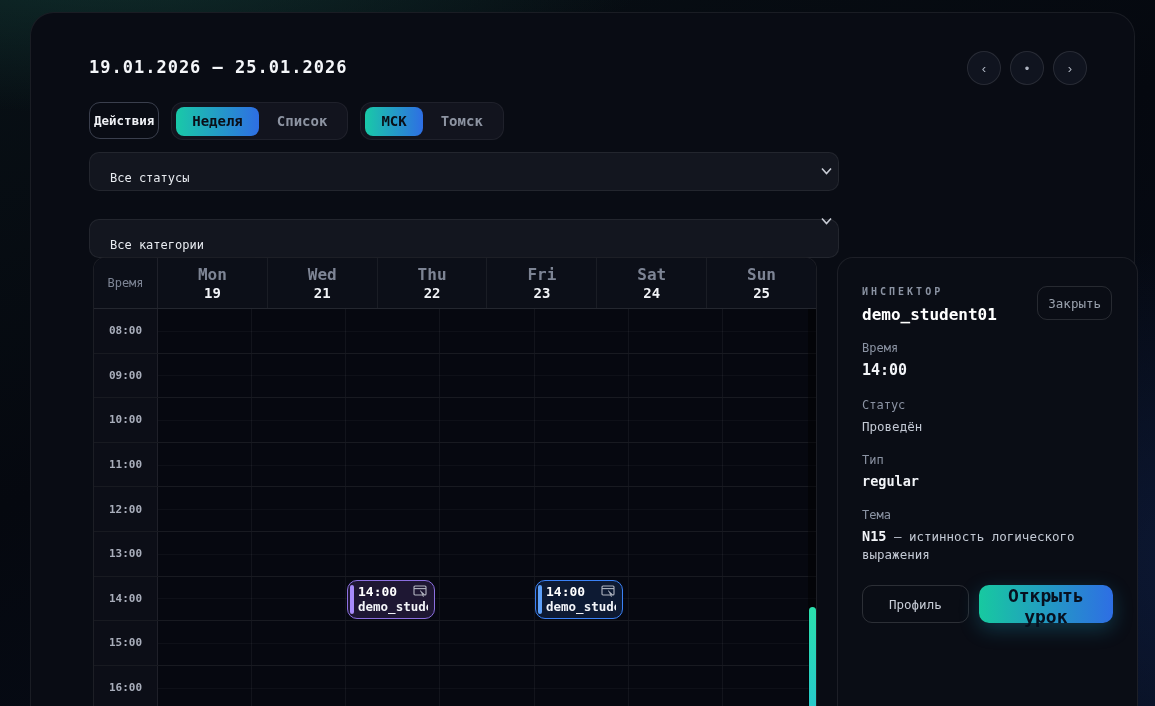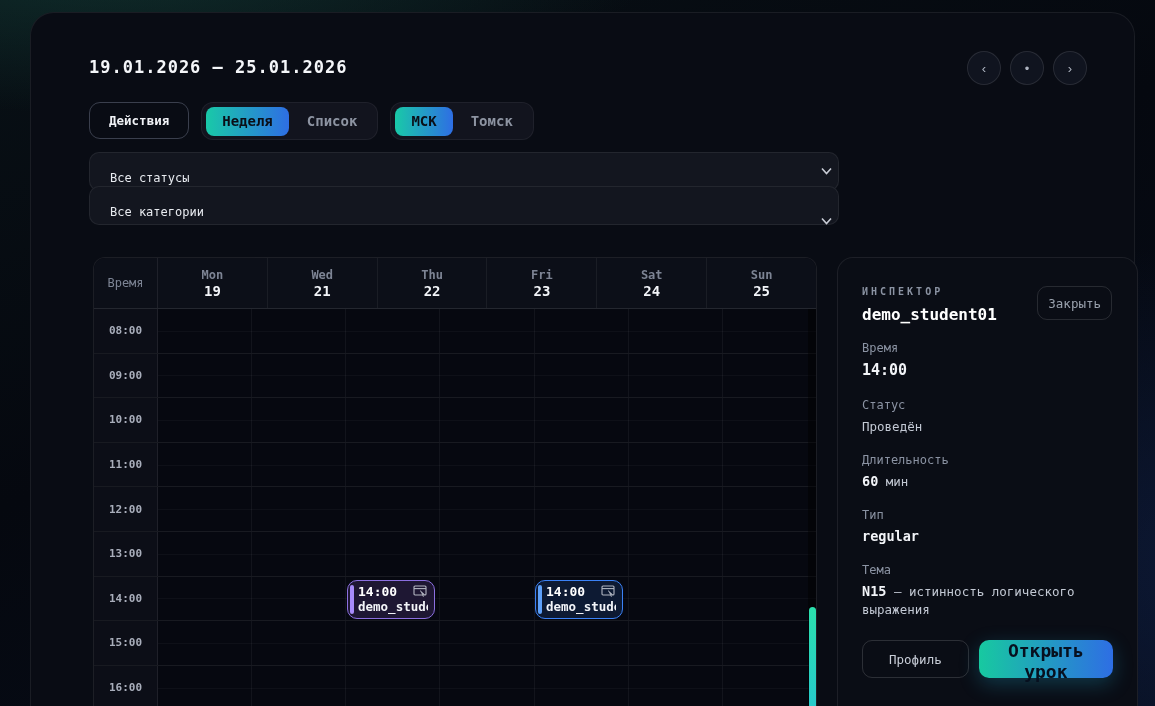--- a/index.html
+++ b/index.html
@@ -27,21 +27,21 @@
   .nav-group { position:absolute; right:47px; top:38px; display:flex; gap:9px; }
   .nav-btn {
     width:34px; height:34px; border-radius:50%;
     background:#10141f; border:1px solid rgba(255,255,255,.10);
     color:#aeb4c0; font-size:13px; display:flex; align-items:center; justify-content:center;
     cursor:pointer;
   }
   
   .toolbar { position:absolute; left:58px; top:89px; display:flex; gap:12px; }
   .btn-outline {
-    height:37px; padding:0 19px; border-radius:11px;
+    height:37px; padding:0 4px; border-radius:11px;
     background:transparent; border:1px solid #3a3f4d;
     color:#f0f2f6; font-weight:bold; font-size:12.5px;
     font-family:inherit; display:flex; align-items:center; cursor:pointer;
   }
   .segment {
     height:38px; background:#12141e; border:1px solid rgba(255,255,255,.06);
     border-radius:12px; display:flex; align-items:center; padding:4px; gap:2px;
   }
   .seg-btn {
     height:29px; padding:0 16px; border-radius:8px; border:none; background:transparent;
@@ -70,21 +70,21 @@
   .cal-header { display:flex; height:51px; background:#0c0f18; border-bottom:1px solid rgba(255,255,255,.10); }
   .cal-header .time-col-h {
     width:64px; display:flex; align-items:center; justify-content:center;
     color:#7d8494; font-size:12px; border-right:1px solid rgba(255,255,255,.08);
   }
   .day-h {
     flex:1; display:flex; flex-direction:column; align-items:center; justify-content:center;
     border-right:1px solid rgba(255,255,255,.06); gap:1px;
   }
   .day-h:last-child { border-right:none; }
-  .day-name { color:#7d8494; font-size:12px; font-weight:bold; }
+  .day-name { color:#7d8494; font-size:16px; font-weight:bold; }
   .day-num  { color:#f2f4f8; font-size:14px; font-weight:bold; }
   .cal-row { display:flex; height:44.6px; border-bottom:1px solid rgba(255,255,255,.075); position:relative; }
   .cal-row::after {
     content:""; position:absolute; left:64px; right:0; top:50%;
     border-top:1px solid rgba(255,255,255,.035);
   }
   .time-cell {
     width:64px; background:#0c0e17; border-right:1px solid rgba(255,255,255,.08);
     display:flex; align-items:center; justify-content:center;
     color:#a9aebb; font-size:11px; font-weight:bold; z-index:1;
@@ -170,21 +170,21 @@
     </div>
   </div>
 
   <div class="sel-wrap">
     <select class="filter-select" style="top:139px;">
       <option>Все статусы</option>
     </select>
     <svg class="sel-chevron" style="left:790px; top:154px;" width="11" height="8" viewBox="0 0 11 8">
       <polyline points="1,1.5 5.5,6.5 10,1.5" fill="none" stroke="currentColor" stroke-width="1.6"></polyline>
     </svg>
-    <select class="filter-select" style="top:173px;">
+    <select class="filter-select" style="top:206px;">
       <option>Все категории</option>
     </select>
     <svg class="sel-chevron" style="left:790px; top:204px;" width="11" height="8" viewBox="0 0 11 8">
       <polyline points="1,1.5 5.5,6.5 10,1.5" fill="none" stroke="currentColor" stroke-width="1.6"></polyline>
     </svg>
   </div>
 
   <div class="calendar">
     <div class="cal-header">
       <div class="time-col-h">Время</div>
@@ -345,24 +345,20 @@
 
     <div class="field">
       <div class="field-label">Время</div>
       <div class="field-value time"><span class="strong">14:00</span><span></span></div>
     </div>
     <div class="field">
       <div class="field-label">Статус</div>
       <div class="field-value"><span class="strong"></span><span>Проведён</span></div>
     </div>
     <div class="field">
-      <div class="field-label">Длительность</div>
-      <div class="field-value"><span class="strong">60</span><span> мин</span></div>
-    </div>
-    <div class="field">
       <div class="field-label">Тип</div>
       <div class="field-value"><span class="strong">regular</span><span></span></div>
     </div>
     <div class="field">
       <div class="field-label">Тема</div>
       <div class="field-value"><span class="strong">N15</span><span> — истинность логического выражения</span></div>
     </div>
 
     <div class="panel-actions">
       <button class="profile-btn">Профиль</button>

